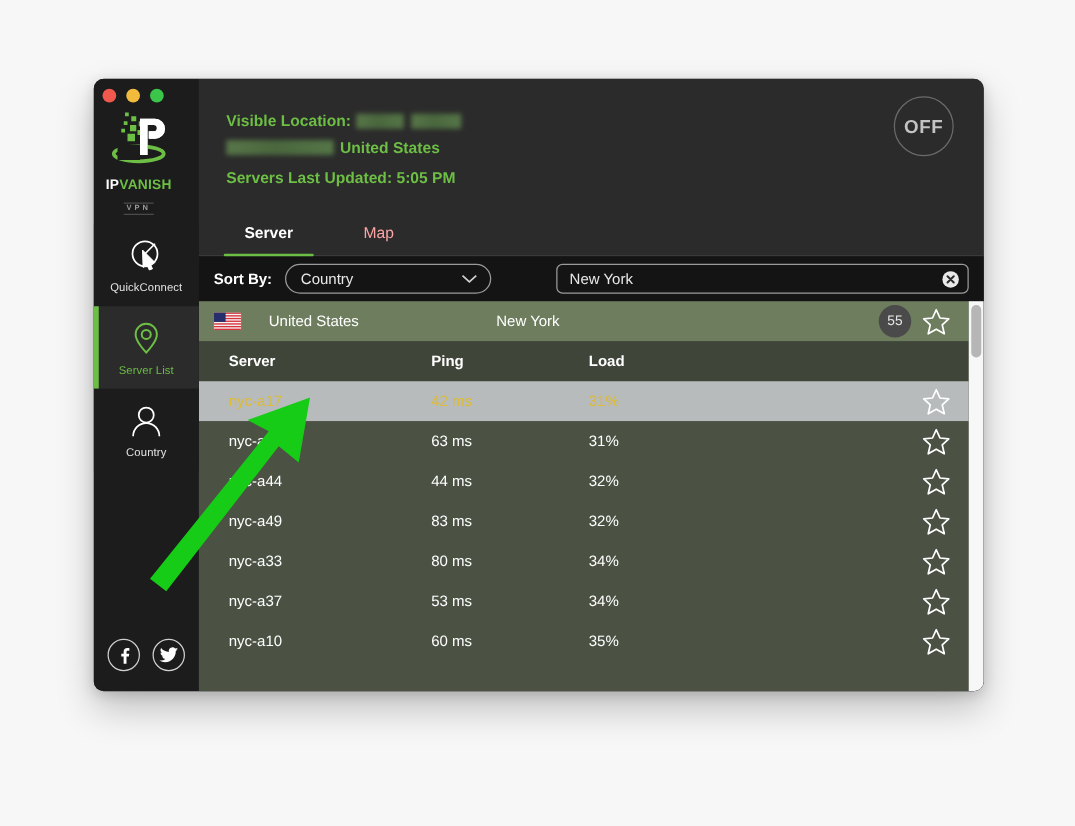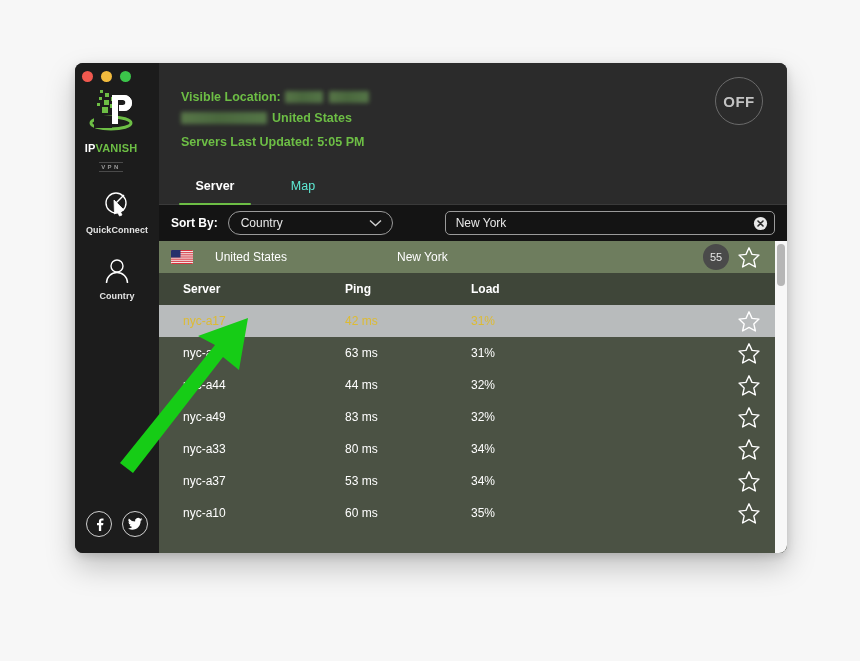--- a/index.html
+++ b/index.html
@@ -47,21 +47,21 @@
   .logo-word { margin-top: 1px; line-height: 1; }
   .logo-ip   { color: #ffffff; font-weight: bold; font-size: 11px; letter-spacing: .2px; }
   .logo-van  { color: #6dbe45; font-weight: bold; font-size: 11px; letter-spacing: .2px; }
   .logo-vpn  {
     color: #9a9a9a; font-size: 6px; letter-spacing: 2.4px;
     font-weight: bold; margin-top: 1px;
     border-top: 1px solid #4a4a4a; border-bottom: 1px solid #4a4a4a;
     display: inline-block; padding: 0 2px; line-height: 8px;
   }
 
-  .nav { position: absolute; top: 116px; left: 0; width: 84px; font-weight: bold; }
+  .nav { position: absolute; top: 116px; left: 0; width: 84px; }
   .nav-item {
     position: relative;
     height: 66px;
     display: flex; flex-direction: column;
     align-items: center; justify-content: center;
     gap: 5px;
     cursor: pointer;
     background: #1c1c1c;
   }
   .nav-item.active { background: #2b2b2b; }
@@ -112,21 +112,21 @@
     cursor: pointer;
   }
 
   .tabs {
     display: flex; padding-left: 12px;
     border-bottom: 1px solid #3a3a3a;
     height: 30px;
   }
   .tab {
     width: 88px; text-align: center;
-    font-size: 12.5px; color: #5eead4;
+    font-size: 12.5px; color: #fca5a5;
     cursor: pointer; position: relative;
     line-height: 22px;
   }
   .tab.active { color: #ffffff; font-weight: bold; }
   .tab.active::after {
     content: ""; position: absolute; left: 8px; right: 8px; bottom: -1px;
     height: 2.5px; background: #6dbe45; border-radius: 2px;
   }
 
   .filterbar {
@@ -240,20 +240,27 @@
 
         <div class="nav-item">
           <svg width="30" height="30" viewBox="0 0 30 30">
             <circle cx="14" cy="13" r="10" fill="none" stroke="#ffffff" stroke-width="1.4"></circle>
             <path d="M14 13 L22 5" stroke="#ffffff" stroke-width="1.4"></path>
             <path d="M12 10 L22 20 L18 21 L20 25 L17.5 26 L15.5 22 L12.5 24 Z" fill="#ffffff" stroke="#ffffff" stroke-width=".8" stroke-linejoin="round"></path>
           </svg>
           <div class="nav-label">QuickConnect</div>
         </div>
 
+        <div class="nav-item active">
+          <svg width="26" height="30" viewBox="0 0 26 30">
+            <path d="M13 3 a8.5 8.5 0 0 1 8.5 8.5 C21.5 17.5 13 26 13 26 S4.5 17.5 4.5 11.5 A8.5 8.5 0 0 1 13 3 Z" fill="none" stroke="#6dbe45" stroke-width="1.6"></path>
+            <circle cx="13" cy="11.5" r="3.6" fill="none" stroke="#6dbe45" stroke-width="1.6"></circle>
+          </svg>
+          <div class="nav-label">Server List</div>
+        </div>
 
         <div class="nav-item">
           <svg width="30" height="30" viewBox="0 0 30 30">
             <circle cx="15" cy="10" r="6" fill="none" stroke="#ffffff" stroke-width="1.4"></circle>
             <path d="M4.5 27 a10.5 10.5 0 0 1 21 0" fill="none" stroke="#ffffff" stroke-width="1.4"></path>
           </svg>
           <div class="nav-label">Country</div>
         </div>
 
       </div>

